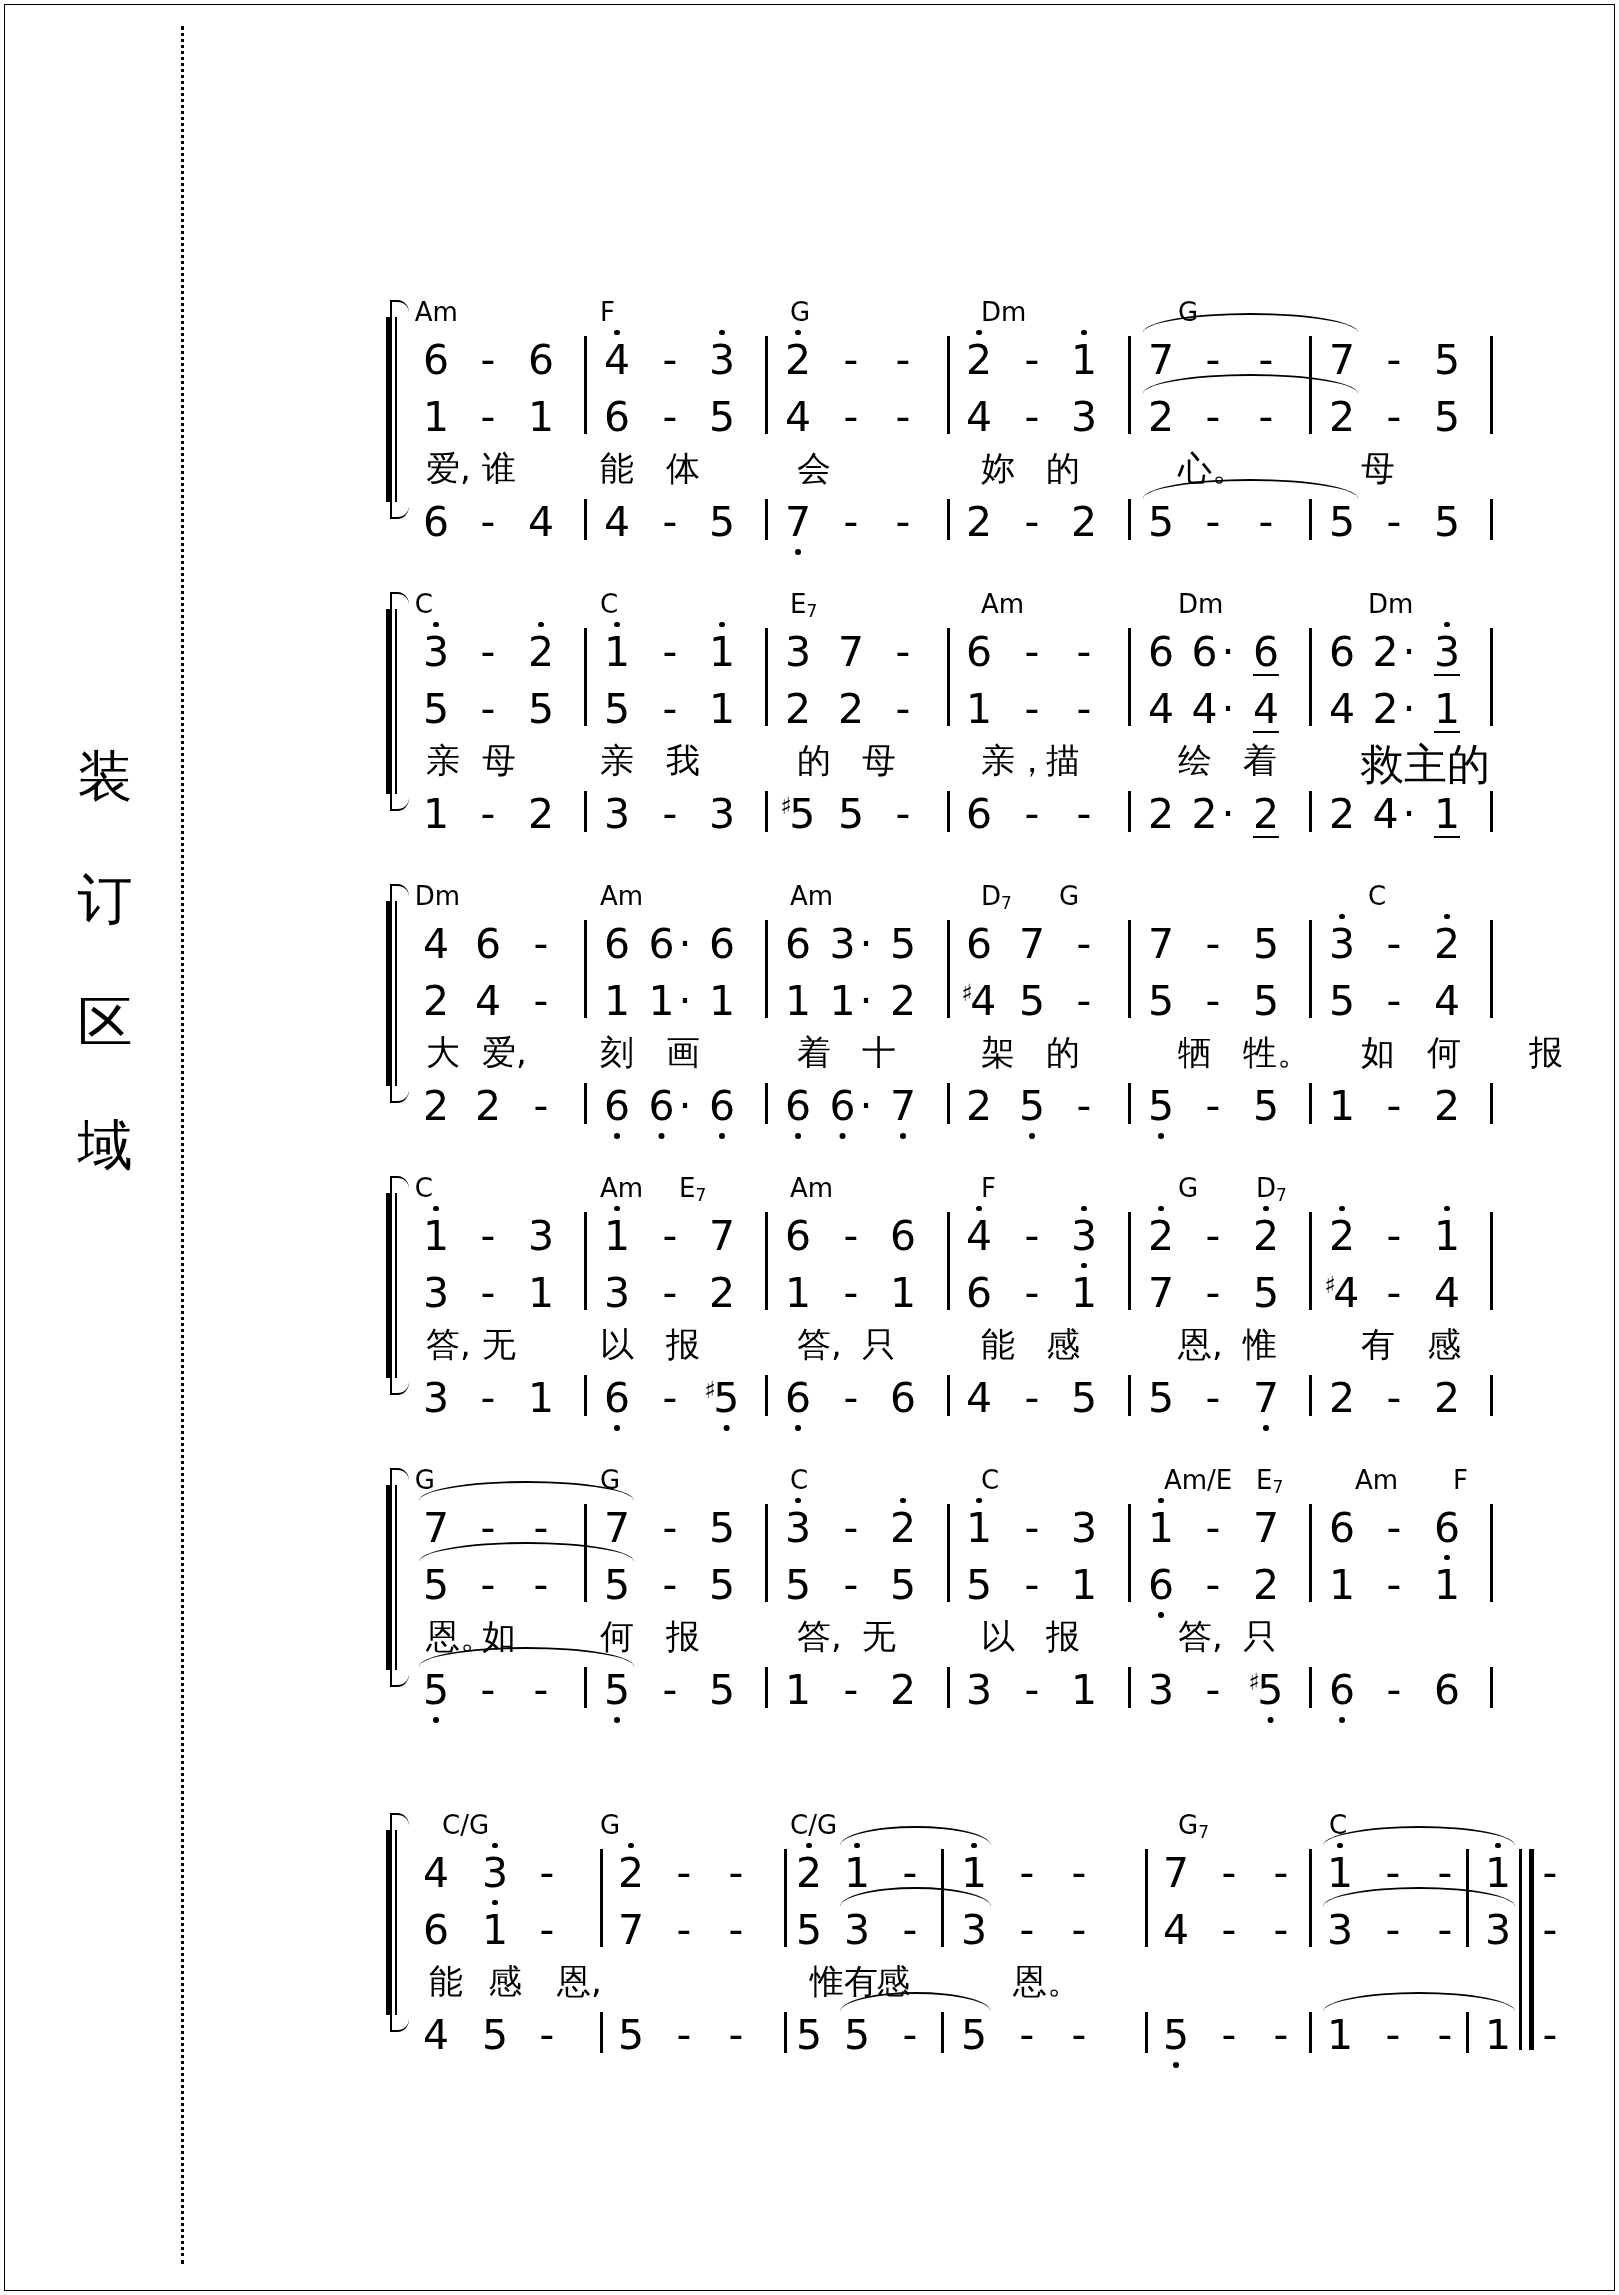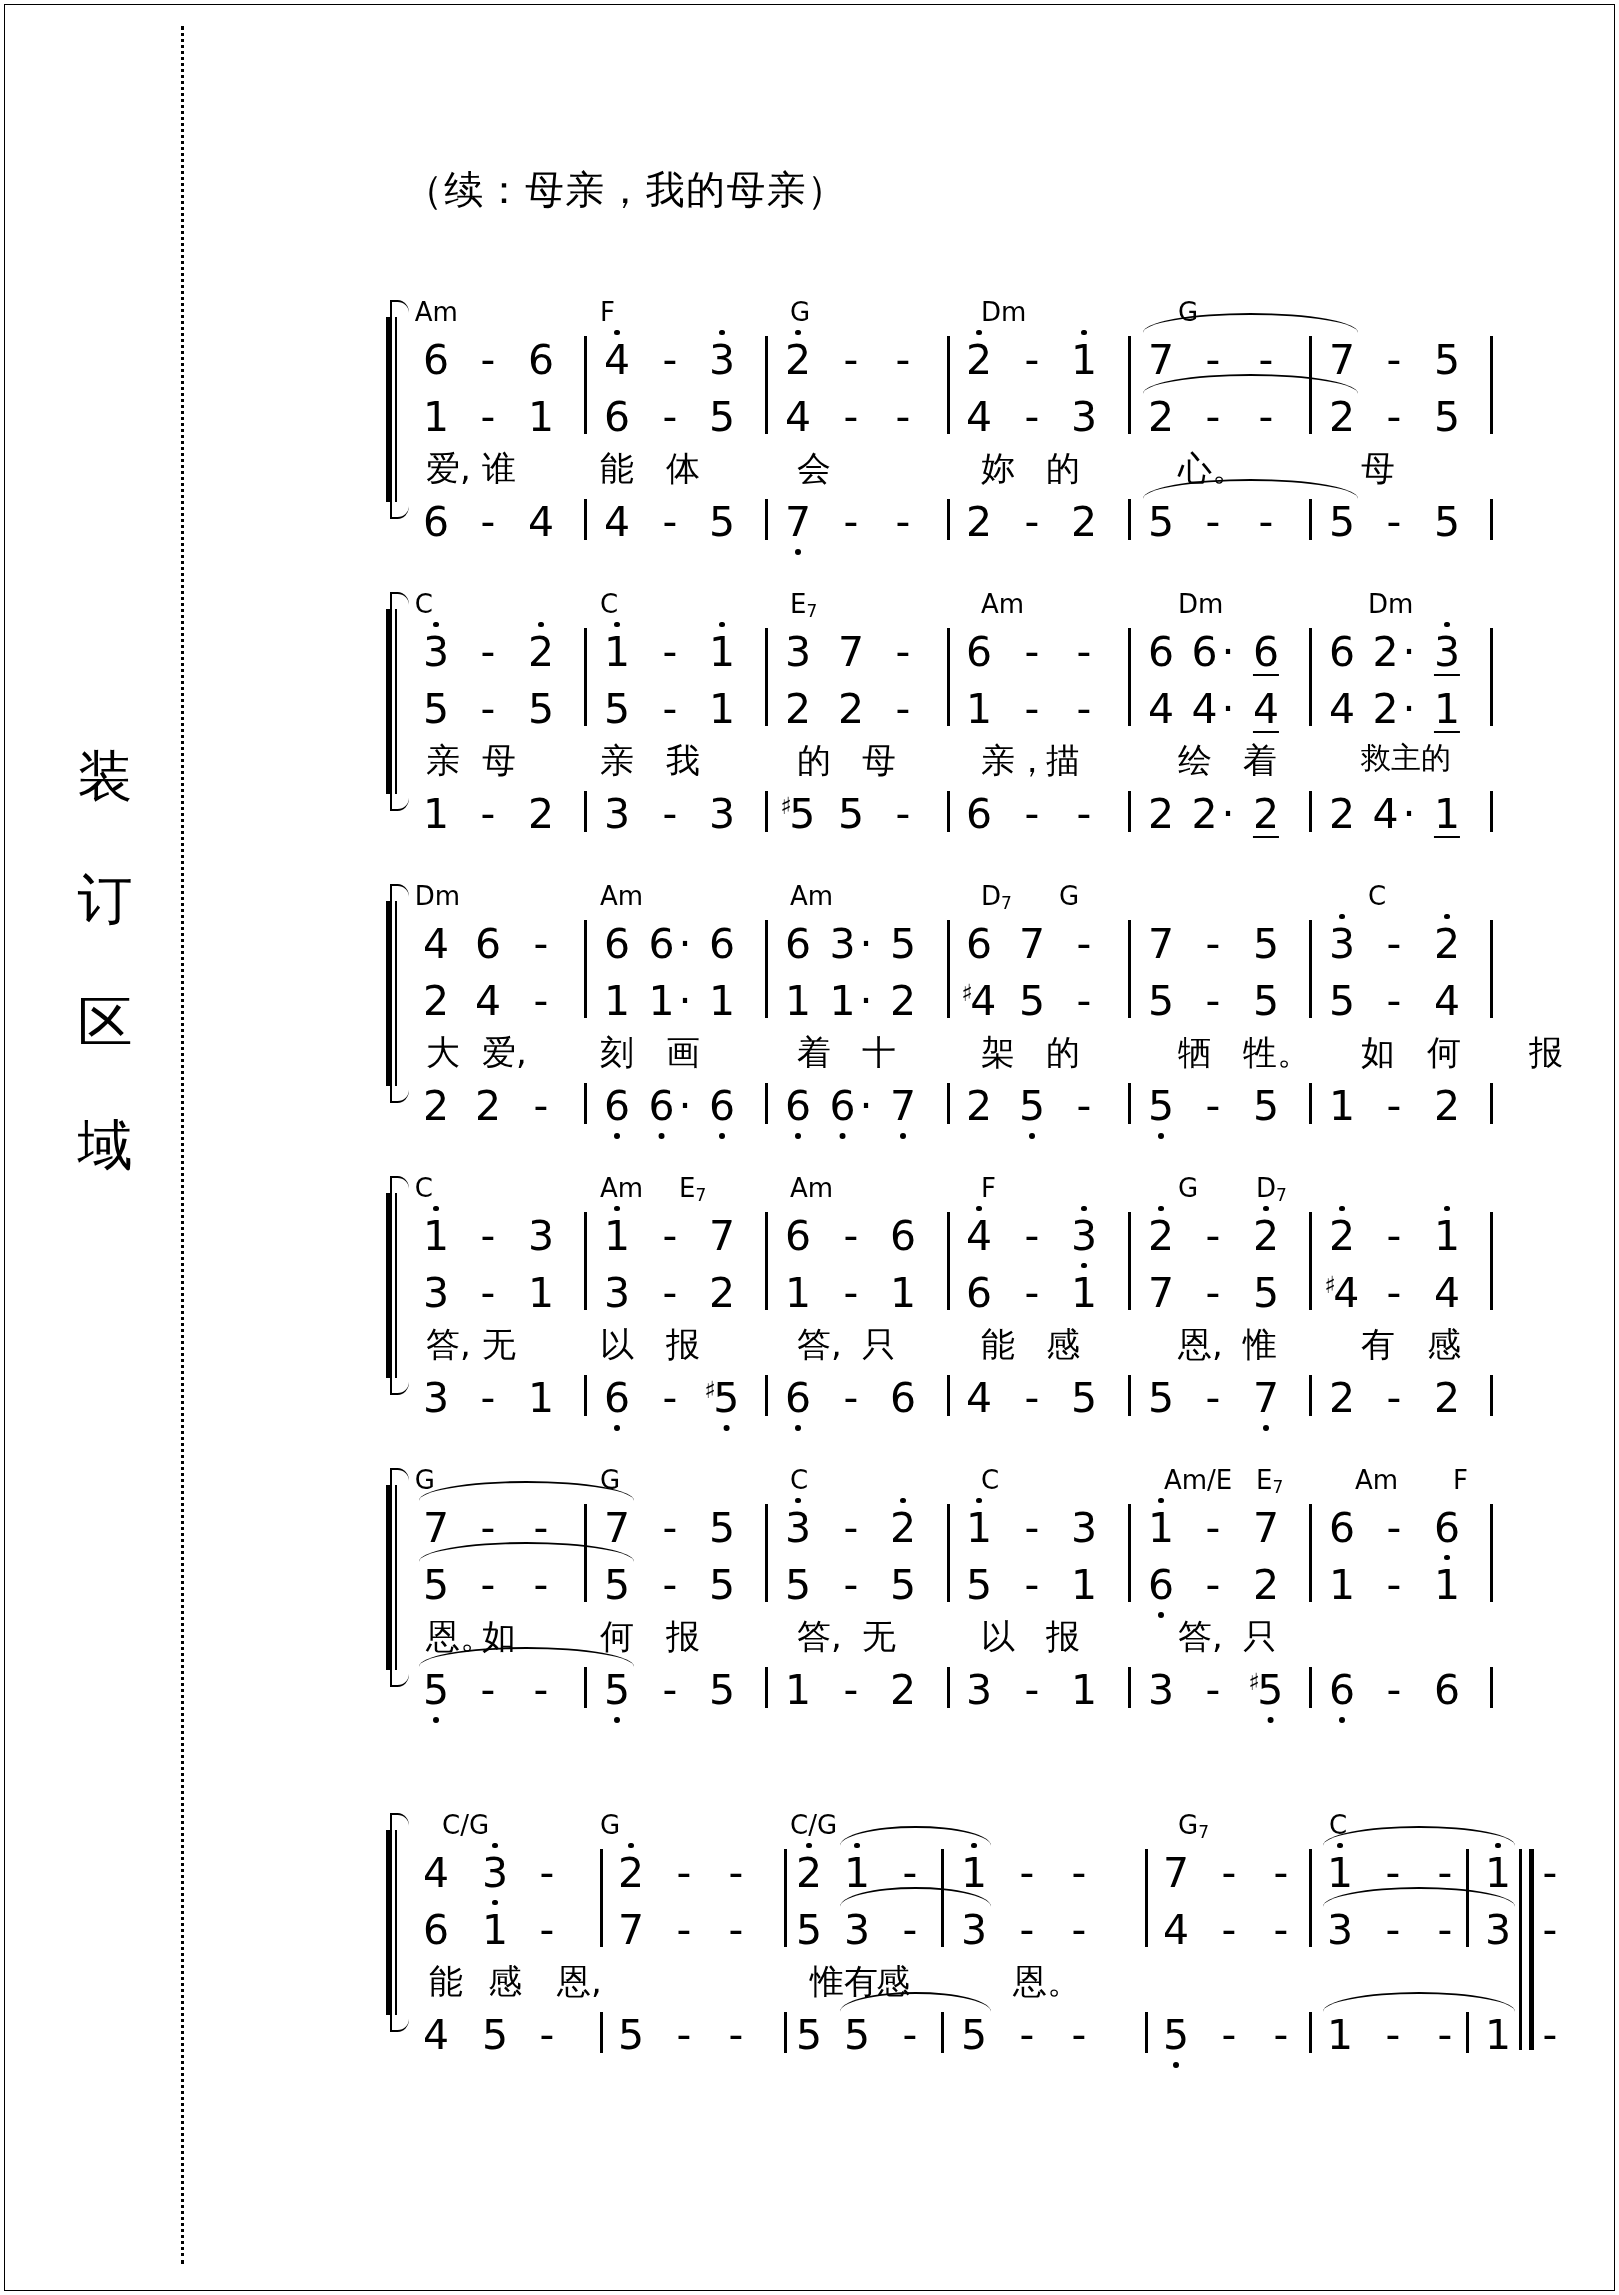--- a/index.html
+++ b/index.html
@@ -66,21 +66,20 @@
   <div id="page-border"></div>
   <div id="binding-dots"></div>
 
   <div id="binding-label">
     <span>装</span>
     <span>订</span>
     <span>区</span>
     <span>域</span>
   </div>
 
-  <div id="title">（续：母亲，我的母亲）</div>
 
   <div id="systems-host">
       <div class="system" style="top:299px;height:210px;">
         <div class="brace">
           <div class="bar1"></div>
           <div class="bar2"></div>
           <div class="hookT"></div>
           <div class="hookB"></div>
         </div>
         <div class="staff">
@@ -252,21 +251,21 @@
           <div class="g l" style="left:23px;top:152px;font-size:34px;">亲</div>
           <div class="g l" style="left:79px;top:152px;font-size:34px;">母</div>
           <div class="g l" style="left:197px;top:152px;font-size:34px;">亲</div>
           <div class="g l" style="left:263px;top:152px;font-size:34px;">我</div>
           <div class="g l" style="left:394px;top:152px;font-size:34px;">的</div>
           <div class="g l" style="left:459px;top:152px;font-size:34px;">母</div>
           <div class="g l" style="left:578px;top:152px;font-size:34px;">亲，</div>
           <div class="g l" style="left:643px;top:152px;font-size:34px;">描</div>
           <div class="g l" style="left:775px;top:152px;font-size:34px;">绘</div>
           <div class="g l" style="left:840px;top:152px;font-size:34px;">着</div>
-          <div class="g l" style="left:958px;top:152px;font-size:30px;text-align:right;">救主的</div>
+          <div class="g l" style="left:958px;top:152px;font-size:43px;text-align:right;">救主的</div>
         </div>
       </div>
       <div class="system" style="top:883px;height:210px;">
         <div class="brace">
           <div class="bar1"></div>
           <div class="bar2"></div>
           <div class="hookT"></div>
           <div class="hookB"></div>
         </div>
         <div class="staff">

